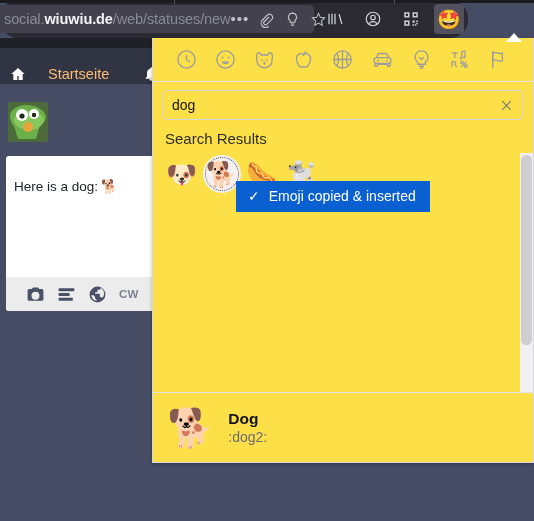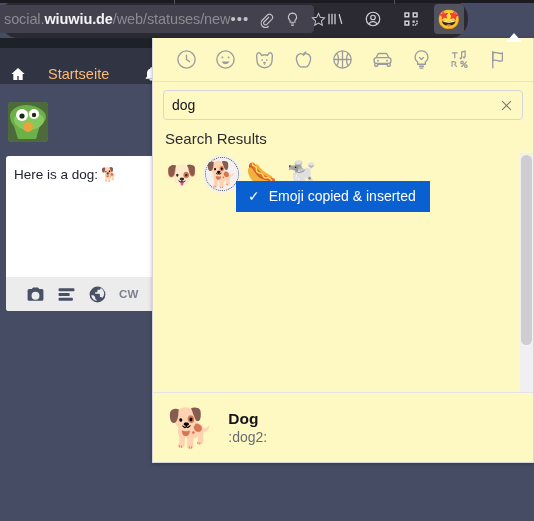--- a/index.html
+++ b/index.html
@@ -74,32 +74,32 @@
     background:#5fa348; display:block;
   }
   .avatar svg{ width:40px; height:40px; display:block; }
   .profile-name{ color:#fff; font-size:14px; line-height:1.25; }
   .profile-edit{ color:#9aa3bb; font-size:13px; line-height:1.3; }
 
   .compose-box{
     margin:6px 4px 0 6px; background:#fff; border-radius:3px 0 0 3px;
     width:158px; height:155px; position:relative; overflow:hidden;
   }
-  .compose-text{ padding:10px 8px; font-size:13.5px; color:#20242e; white-space:nowrap; }
+  .compose-text{ padding:22px 8px; font-size:13.5px; color:#20242e; white-space:nowrap; }
   .compose-toolbar{
     position:absolute; left:0; bottom:0; width:158px; height:34px;
     background:#ececec; display:flex; align-items:center; gap:12px; padding-left:20px;
   }
   .compose-toolbar .ticon{ width:19px; height:19px; color:#4a5065; display:block; }
   .cw-label{ font-size:11.5px; color:#7b8190; font-weight:600; letter-spacing:.3px; }
 
   
   .picker{
     position:absolute; left:152px; top:38px; width:382px; height:425px;
-    background:#fef9c3; border:1px solid #d7d7db; border-top:none;
+    background:#fde047; border:1px solid #d7d7db; border-top:none;
     display:flex; flex-direction:column; z-index:30;
     box-shadow:0 1px 4px rgba(0,0,0,.25);
   }
   .cat-bar{
     height:44px; border-bottom:1px solid #e4e4e7;
     display:flex; align-items:center; justify-content:space-around;
     padding:0 14px;
   }
   .cat-btn{ width:26px; height:26px; display:flex; align-items:center; justify-content:center; }
   .cat-btn svg{ width:23px; height:23px; display:block; color:#9b9ba1; }

